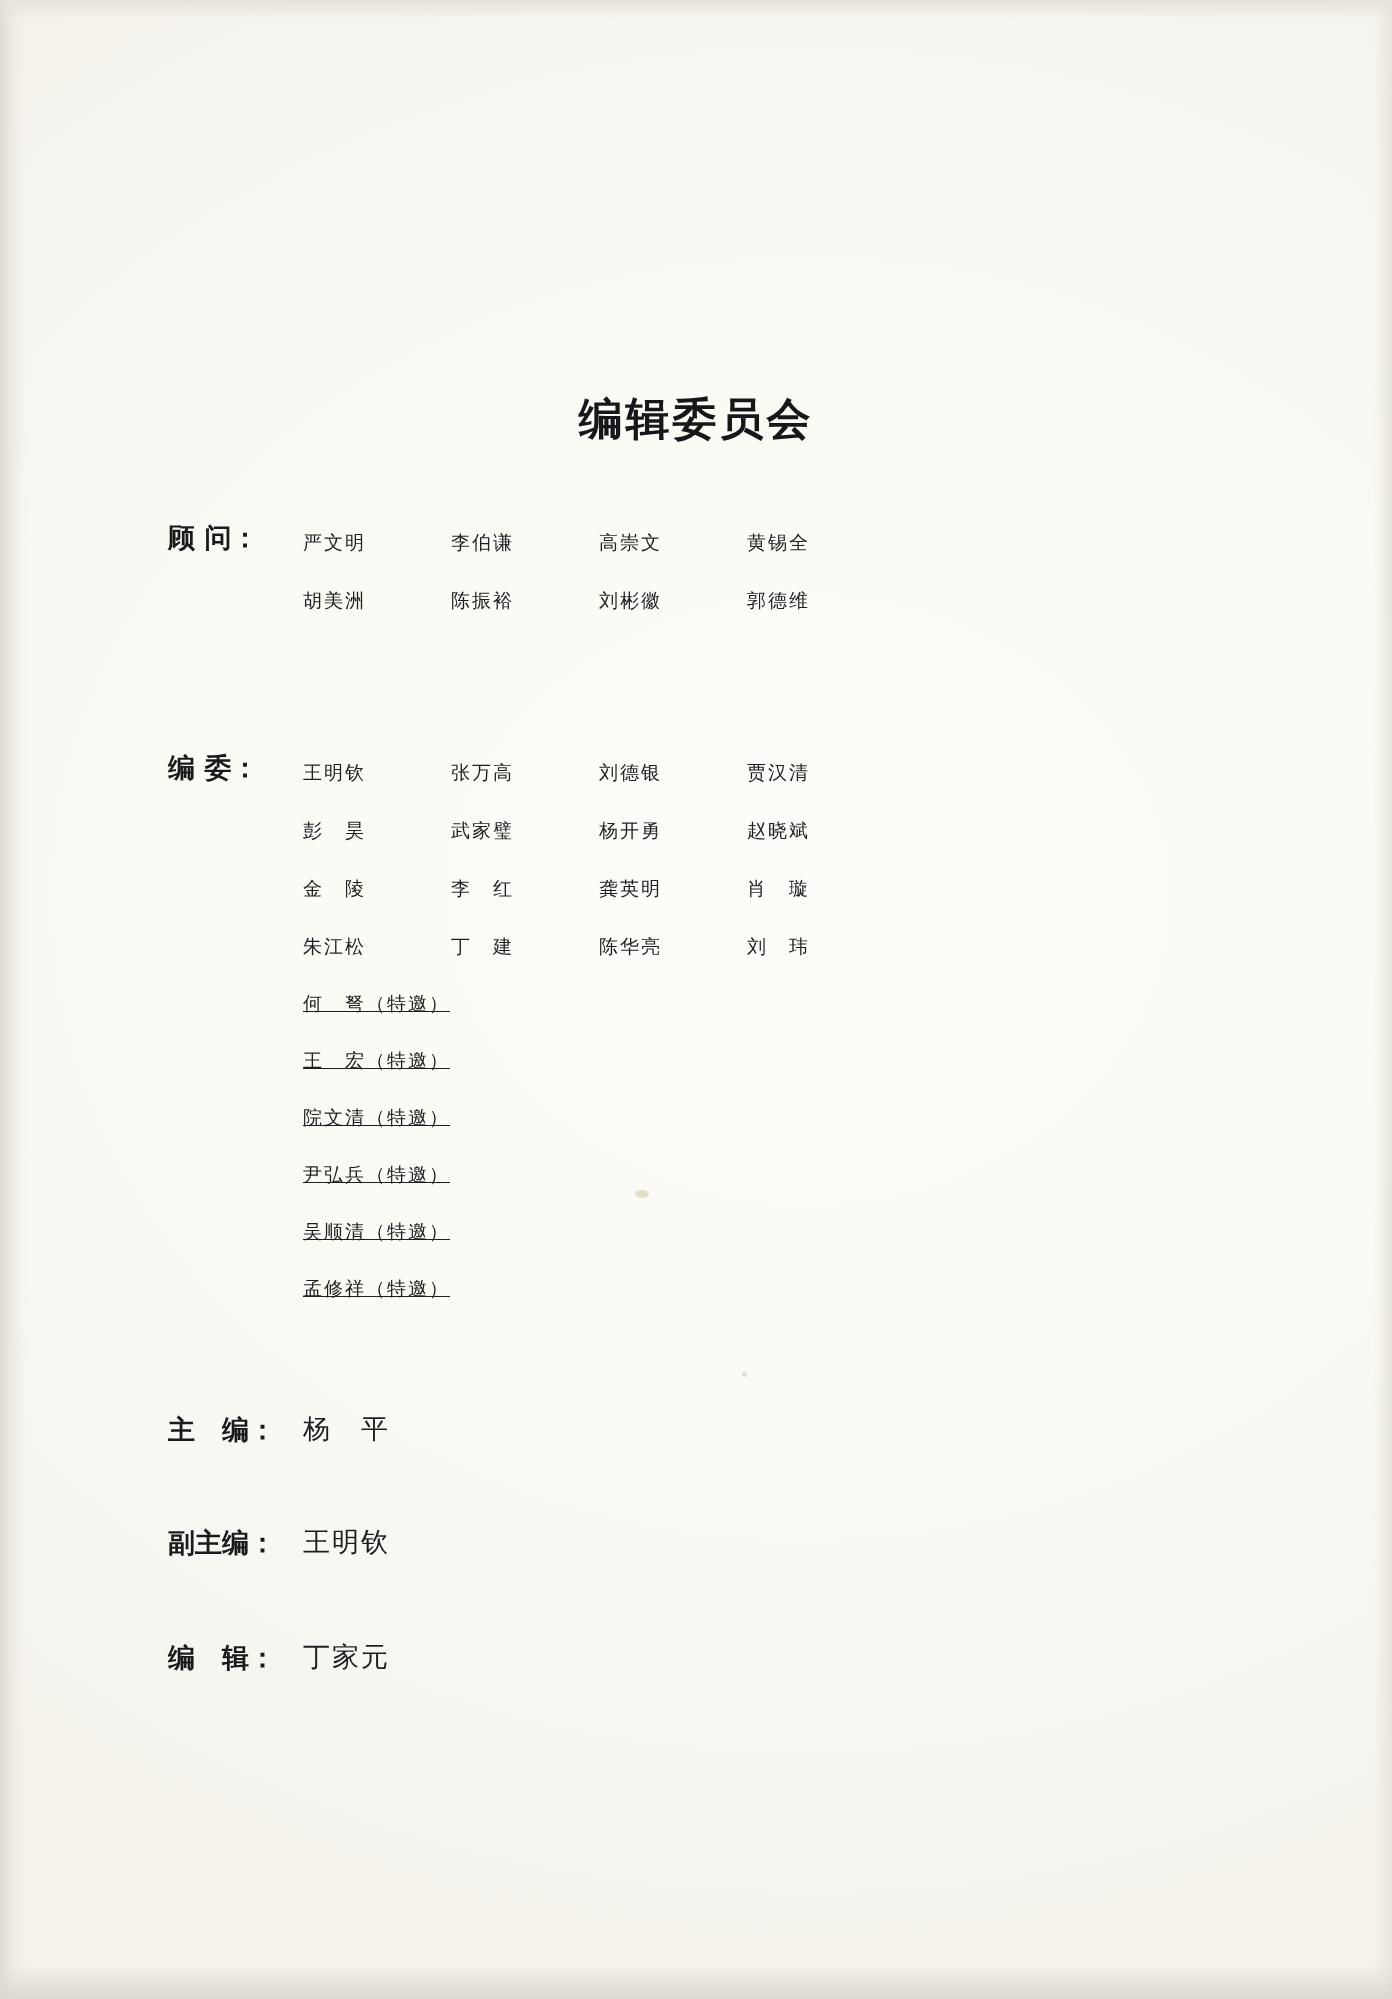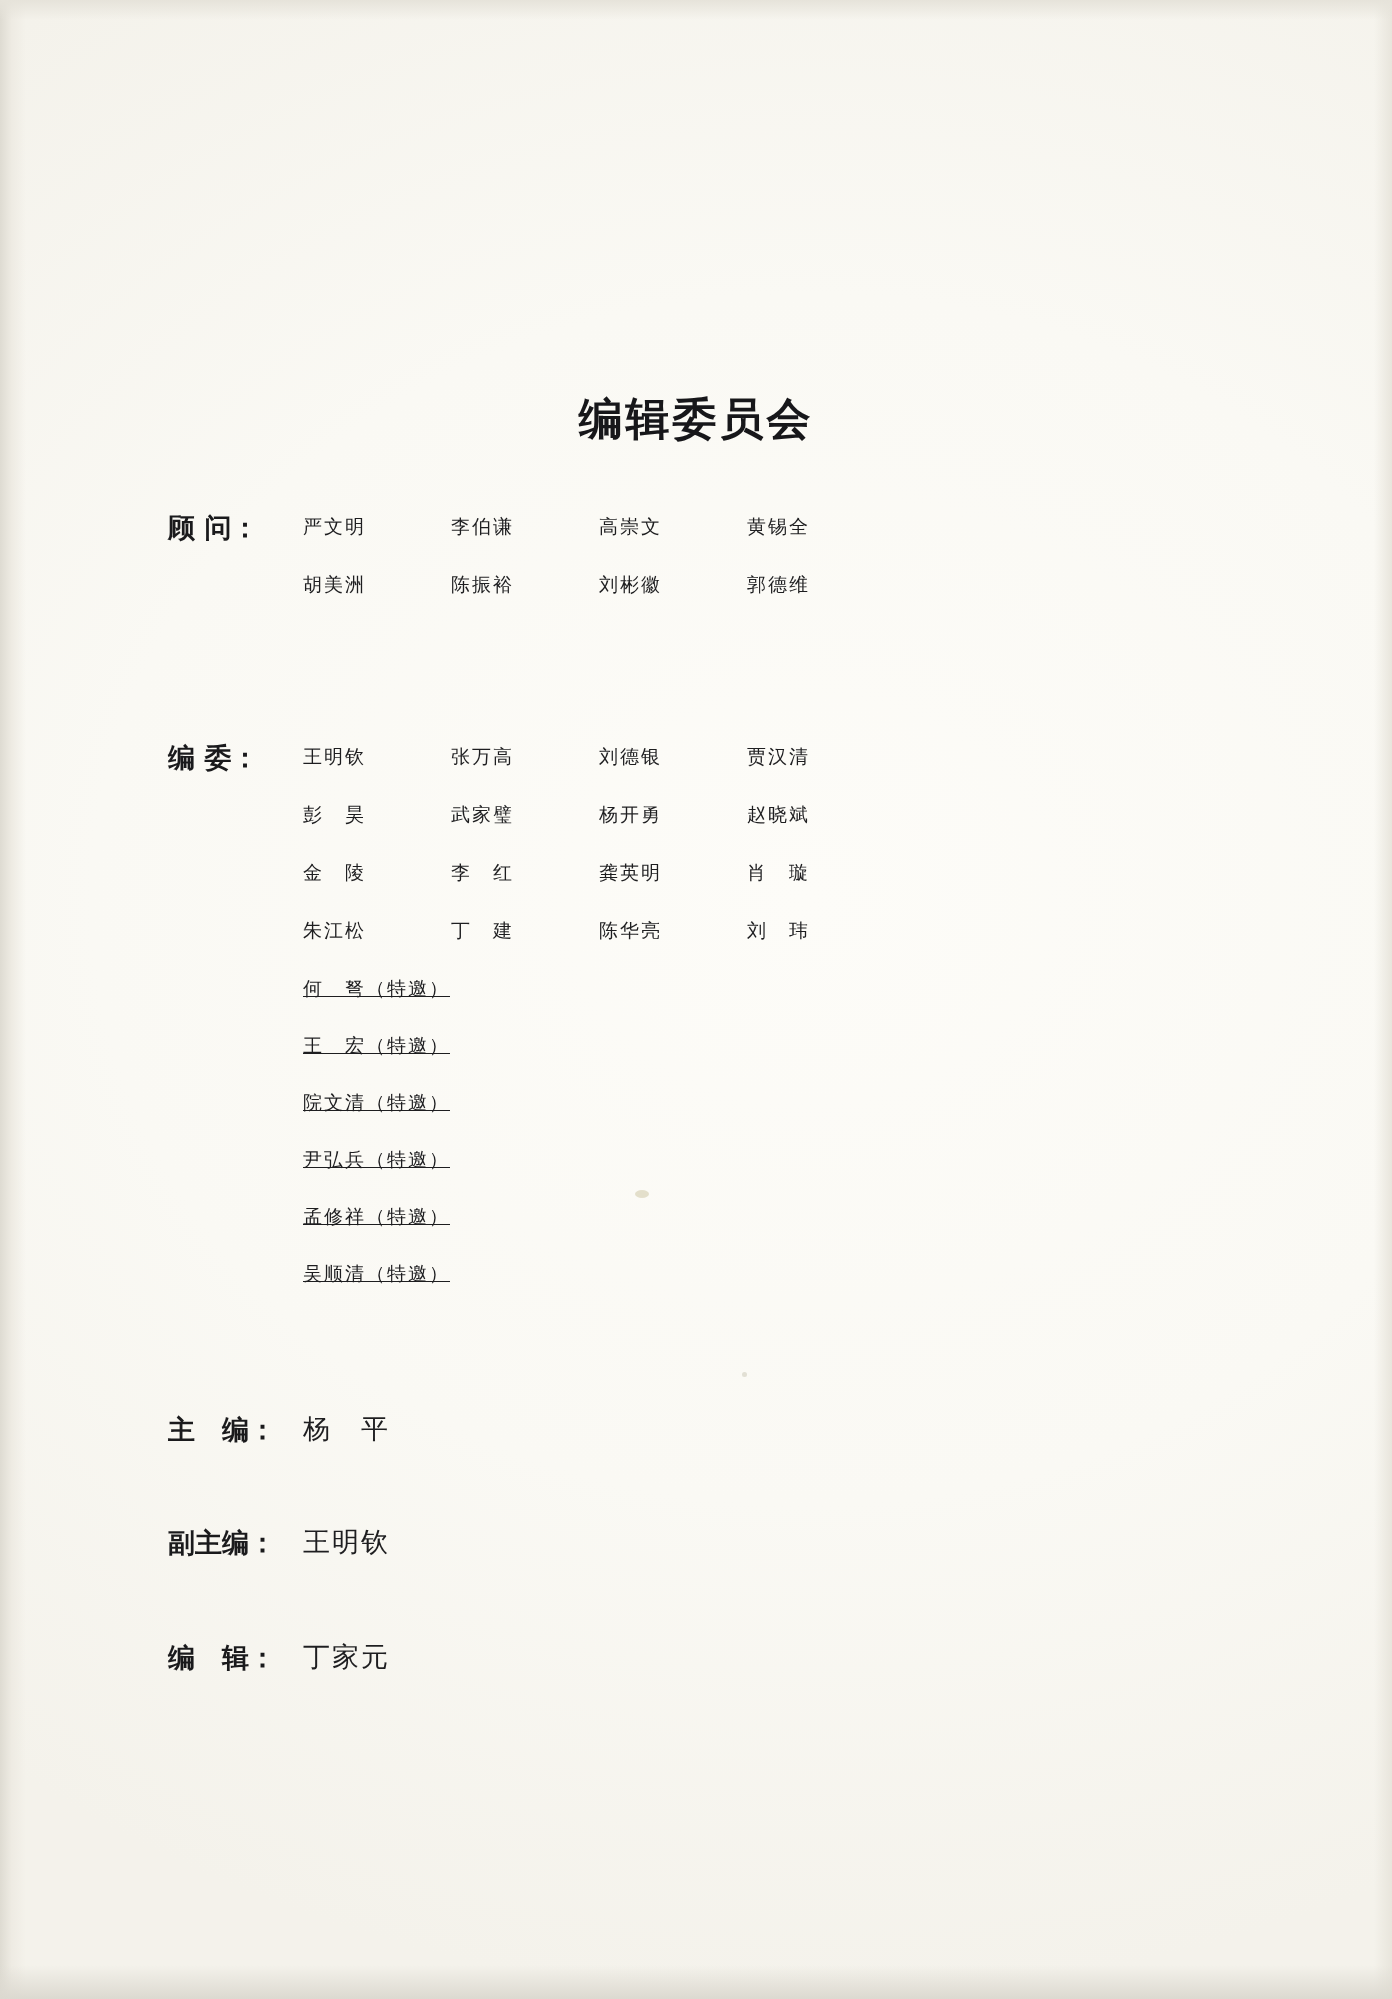--- a/index.html
+++ b/index.html
@@ -78,21 +78,21 @@
   }
 
   .section {
     position: absolute;
     left: 168px;
     width: 1100px;
   }
 
   .row {
     display: flex;
-    align-items: center;
+    align-items: flex-end;
     height: 58px;
   }
 
   .label {
     width: 135px;
     flex: 0 0 135px;
     font-size: 27px;
     font-weight: 700;
     color: #1a1a1c;
     letter-spacing: 0px;
@@ -232,25 +232,25 @@
       <div class="row guest-row">
         <div class="label"></div>
         <div class="guest-name">院文清（特邀）</div>
       </div>
       <div class="row guest-row">
         <div class="label"></div>
         <div class="guest-name">尹弘兵（特邀）</div>
       </div>
       <div class="row guest-row">
         <div class="label"></div>
+        <div class="guest-name">吴顺清（特邀）</div>
+      </div>
+      <div class="row guest-row">
+        <div class="label"></div>
         <div class="guest-name">孟修祥（特邀）</div>
-      </div>
-      <div class="row guest-row">
-        <div class="label"></div>
-        <div class="guest-name">吴顺清（特邀）</div>
       </div>
     </div>
 
     <div class="section" id="sec-chief">
       <div class="row single-line">
         <div class="label">主　编：</div>
         <div class="value">杨　平</div>
       </div>
     </div>
 

